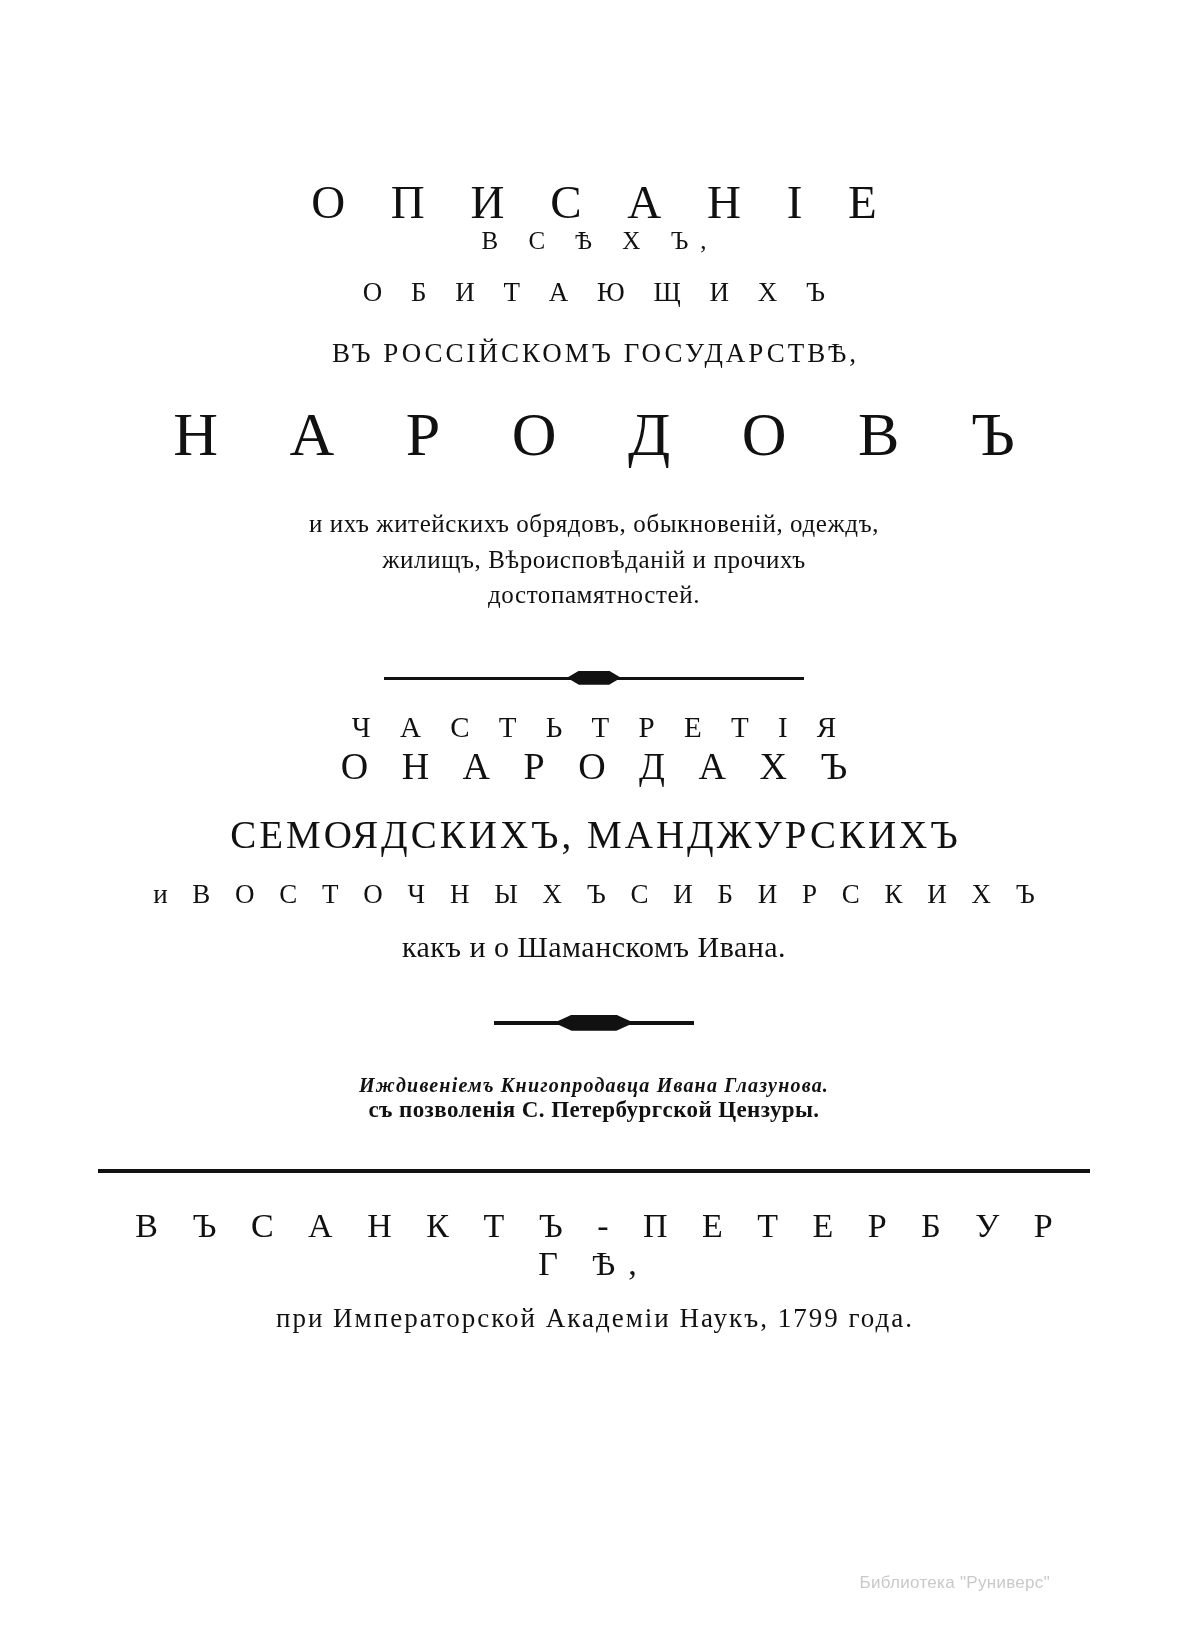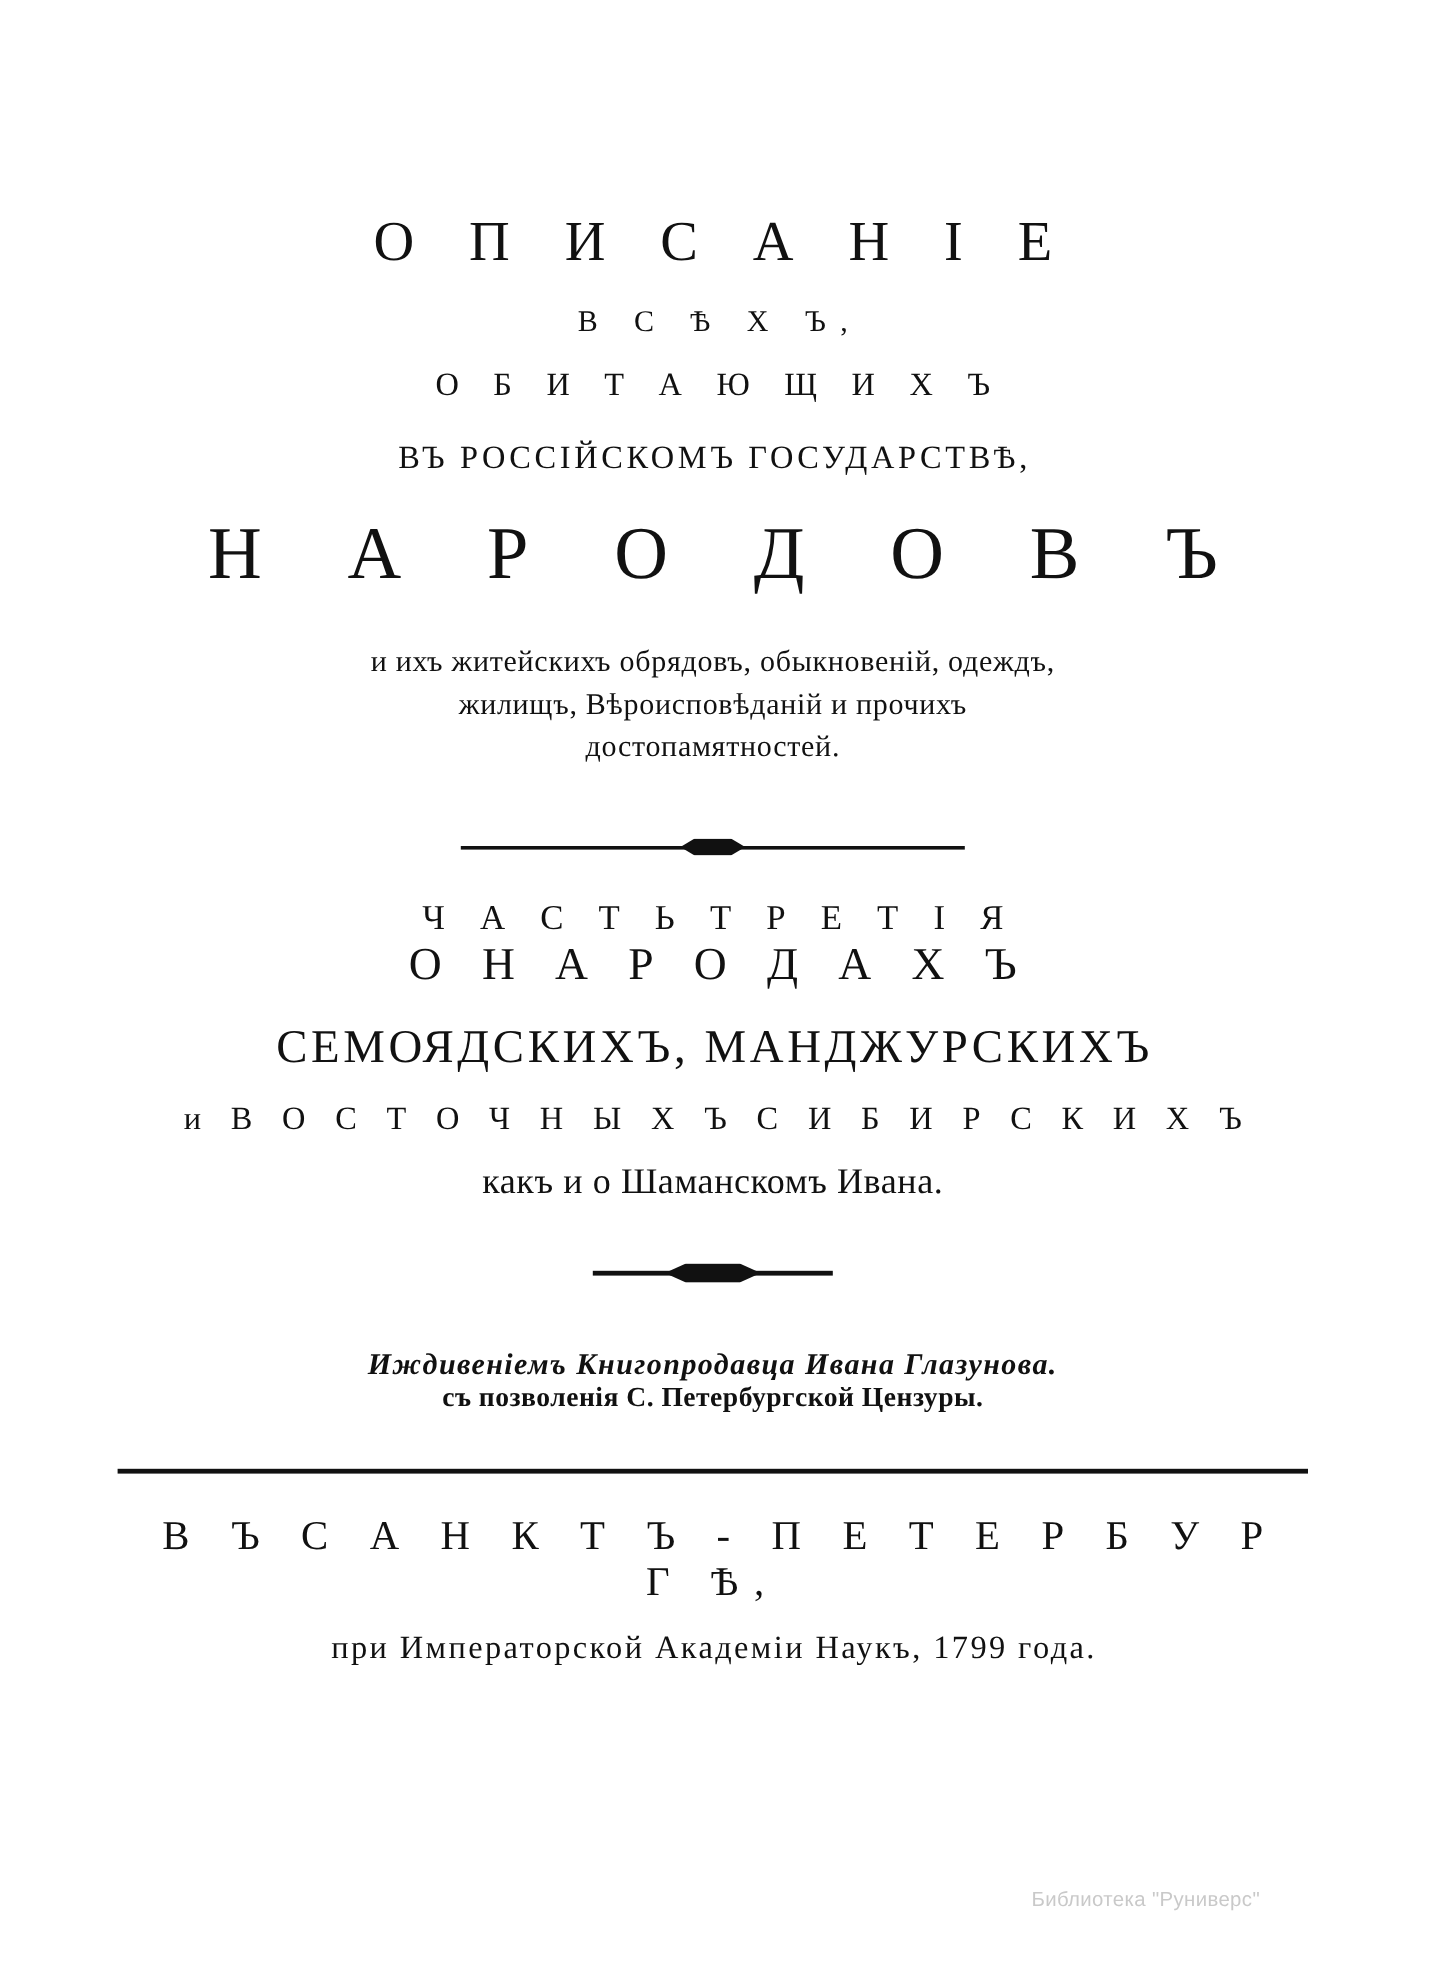--- a/index.html
+++ b/index.html
@@ -34,21 +34,20 @@
   
   .t-opisanie {
     margin-top: 178px;
     font-size: 47px;
     letter-spacing: 17px;
     text-indent: 17px;
     font-weight: 400;
     line-height: 1.05;
   }
   .t-vsehh {
-    margin-top: 28px;
     font-size: 25px;
     letter-spacing: 12px;
     text-indent: 12px;
   }
   .t-obitayushih {
     margin-top: 22px;
     font-size: 27px;
     letter-spacing: 11px;
     text-indent: 11px;
   }
@@ -95,21 +94,21 @@
     clip-path: polygon(0% 50%, 22% 0%, 78% 0%, 100% 50%, 78% 100%, 22% 100%);
   }
   .orn1 { width: 420px; margin-top: 58px; }
   .orn1 .bar { left: 0; right: 0; }
   .orn2 { width: 200px; margin-top: 52px; }
   .orn2 .bar { left: 0; right: 0; top: 5px; height: 4px; }
   .orn2 .diamond { width: 80px; height: 16px; margin-left: -40px; top: -1px; }
 
   
   .p-chast {
-    margin-top: 36px;
+    margin-top: 26px;
     font-size: 29px;
     letter-spacing: 11px;
     text-indent: 11px;
   }
   .p-onarodah {
     font-size: 38px;
     letter-spacing: 12px;
     text-indent: 12px;
   }
   .p-semoyad {
@@ -125,22 +124,22 @@
     text-indent: 9px;
   }
   .p-kak {
     margin-top: 20px;
     font-size: 30px;
     letter-spacing: 0.5px;
   }
 
   
   .i-izhdiv {
-    margin-top: 56px;
-    font-size: 25px;
+    margin-top: 44px;
+    font-size: 20px;
     font-style: italic;
     font-weight: 700;
     letter-spacing: 1.2px;
   }
   .i-cenzura {
     font-size: 23px;
     font-weight: 700;
     letter-spacing: 0.4px;
   }
 

